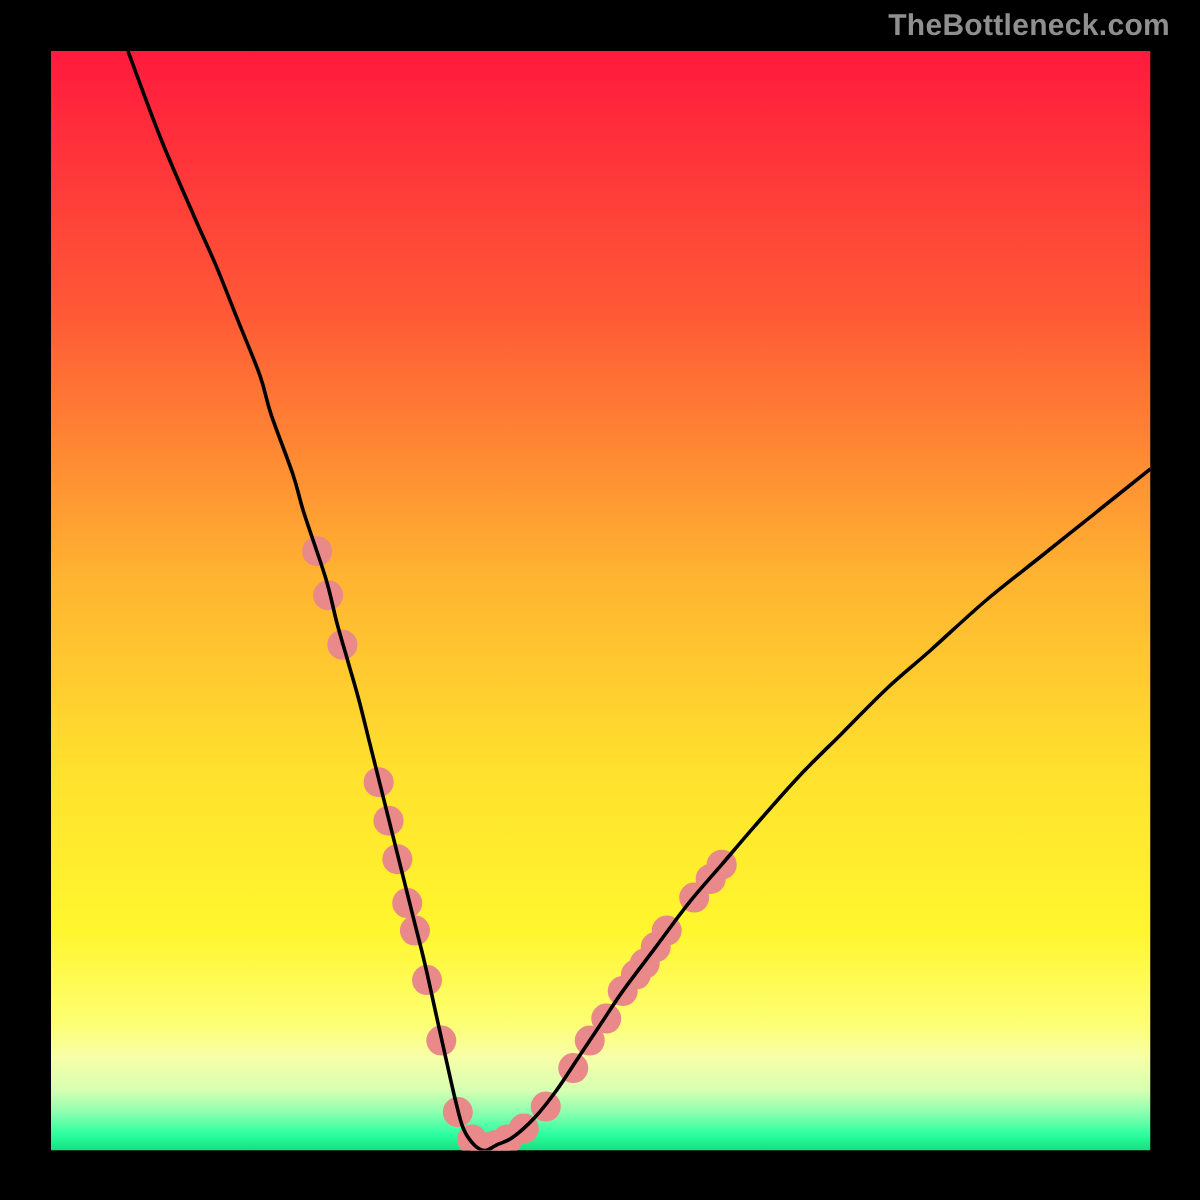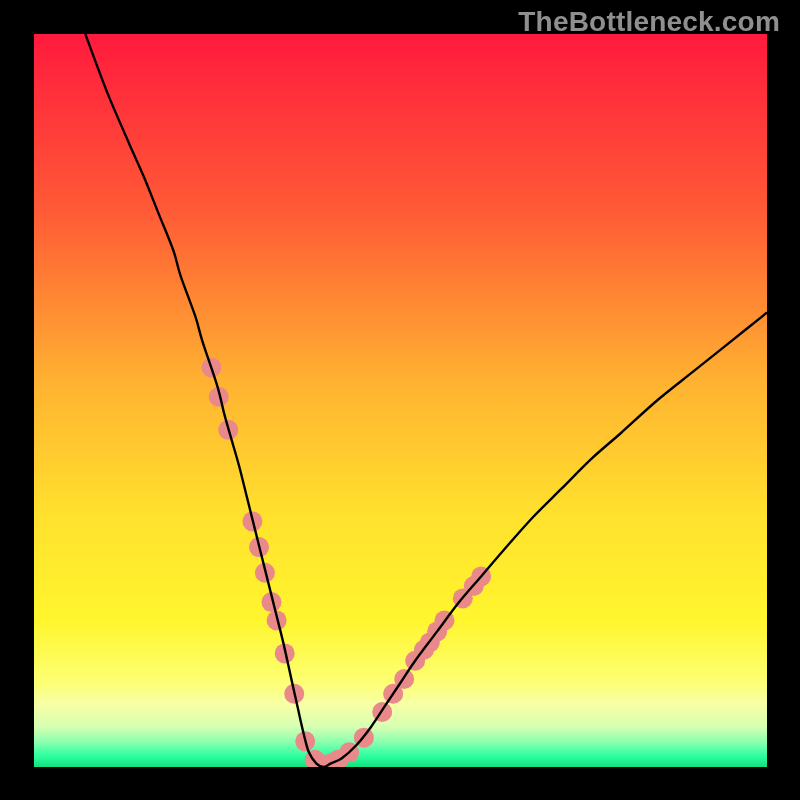--- a/index.html
+++ b/index.html
@@ -24,21 +24,21 @@
     left: 34px;
     width: 733px;
     height: 733px;
     
   }
   .watermark {
     position: absolute;
     top: 6px;
     right: 20px;
     font-family: Arial, Helvetica, sans-serif;
-    font-size: 28px;
+    font-size: 20px;
     font-weight: 600;
     color: #8f8f8f;
     letter-spacing: 0.2px;
   }
   svg {
     display: block;
   }
 </style>
 </head>
 <body>

